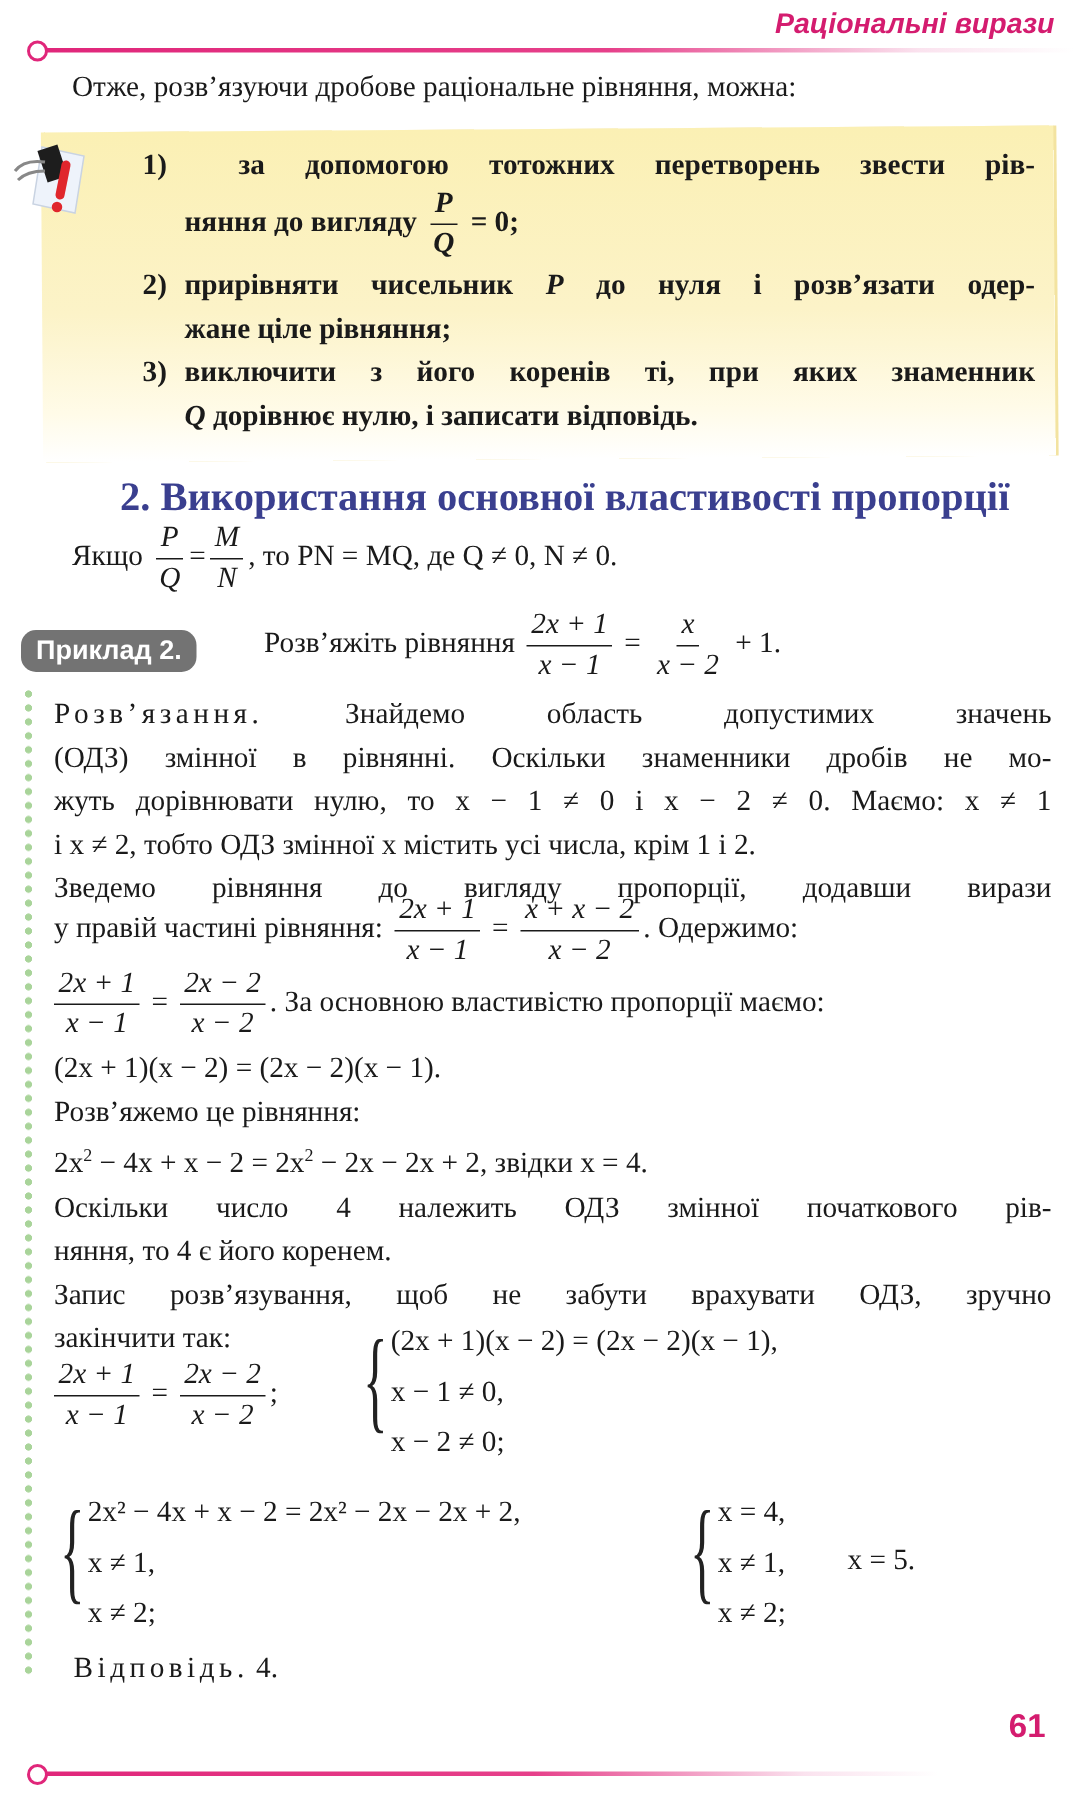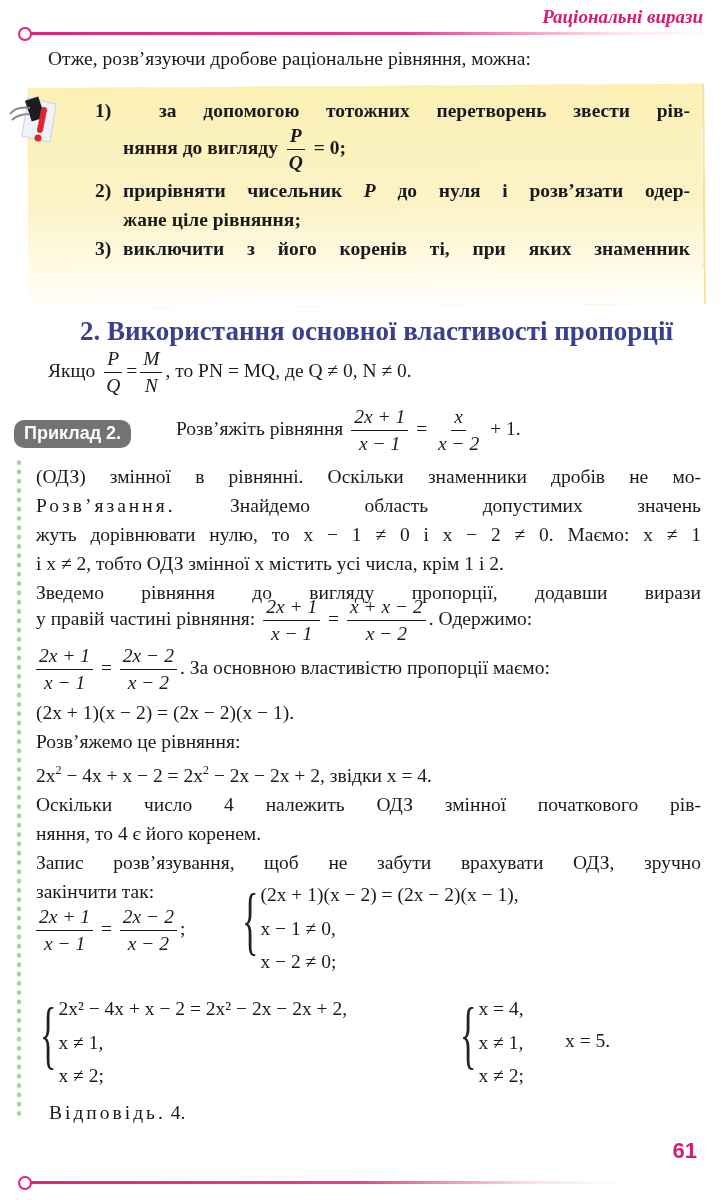--- a/index.html
+++ b/index.html
@@ -1,19 +1,19 @@
 <!DOCTYPE html>
 <html><head>
 <meta charset="utf-8">
 <style>
   html, body { margin: 0; padding: 0; background: #ffffff; }
   body { width: 725px; height: 1200px; position: relative; overflow: hidden;
          font-family: "Liberation Serif", "DejaVu Serif", serif; color: #1a1a1a; }
   .abs { position: absolute; }
-  .hdr-title { right: 22px; top: 6px; font-family: Liberation Serif, serif;
+  .hdr-title { right: 22px; top: 6px; font-family: Liberation Sans, sans-serif;
                font-style: italic; font-weight: bold; font-size: 19px; color: #d41c6f; }
   .rule { height: 3px; background: linear-gradient(90deg, #e0267a 0%, #e6408a 55%, rgba(240,160,200,0.3) 85%, rgba(255,255,255,0) 100%); }
   .rule-dot { width: 10px; height: 10px; border: 2px solid #e0267a; border-radius: 50%; background: #fff; }
   .txt { font-size: 19.5px; line-height: 29px; }
   .note { left: 28px; top: 86px; width: 675px; height: 220px;
           background: linear-gradient(180deg, #fbf0b4 0%, #fcf3c8 55%, #fffbe8 85%, #ffffff 100%);
           transform: rotate(-0.4deg); box-shadow: 2px 0 0 #f3e3a0; }
   .note-list { left: 95px; top: 96px; width: 595px; font-weight: bold; font-size: 19.5px; line-height: 29px; }
   .note-list .item { display: flex; }
   .note-list .num { width: 28px; flex: none; }
@@ -77,20 +77,21 @@
     <span class="num">2)</span>
     <div class="body">
       <div class="justify"><span>прирівняти чисельник</span> <i class="v">P</i> <span>до нуля і розв’язати одер-</span></div>
       <div>жане ціле рівняння;</div>
     </div>
   </div>
   <div class="item">
     <span class="num">3)</span>
     <div class="body">
       <div class="justify">виключити з його коренів ті, при яких знаменник</div>
+      <div><i class="v">Q</i> <span>дорівнює нулю, і записати відповідь.</span></div>
     </div>
   </div>
 </div>
 
 <div class="abs sec-title">2. Використання основної властивості пропорції</div>
 <div class="abs txt" style="left:48px; top:346px;">
   <span>Якщо</span>
   <span class="frac">
       <i class="n v">P</i>
       <i class="d v">Q</i>
@@ -110,22 +111,22 @@
   <span class="frac">
       <i class="n v">x</i>
       <i class="d v">x − 2</i>
     </span>
   <span>+ 1.</span>
 </div>
 
 <div class="abs dots"></div>
 
 <div class="abs sol txt" style="top:462px;">
+  <div class="justify"><span class="spaced">Розв’язання.</span> <span>Знайдемо область допустимих значень</span></div>
   <div class="justify">(ОДЗ) змінної в рівнянні. Оскільки знаменники дробів не мо-</div>
-  <div class="justify"><span class="spaced">Розв’язання.</span> <span>Знайдемо область допустимих значень</span></div>
   <div class="justify">жуть дорівнювати нулю, то x − 1 ≠ 0 і x − 2 ≠ 0. Маємо: x ≠ 1</div>
   <div>і x ≠ 2, тобто ОДЗ змінної x містить усі числа, крім 1 і 2.</div>
   <div class="justify">Зведемо рівняння до вигляду пропорції, додавши вирази</div>
 </div>
 
 <div class="abs sol txt" style="top:594px;">
   <span>у правій частині рівняння:</span>
   <span class="frac">
       <i class="n v">2x + 1</i>
       <i class="d v">x − 1</i>

